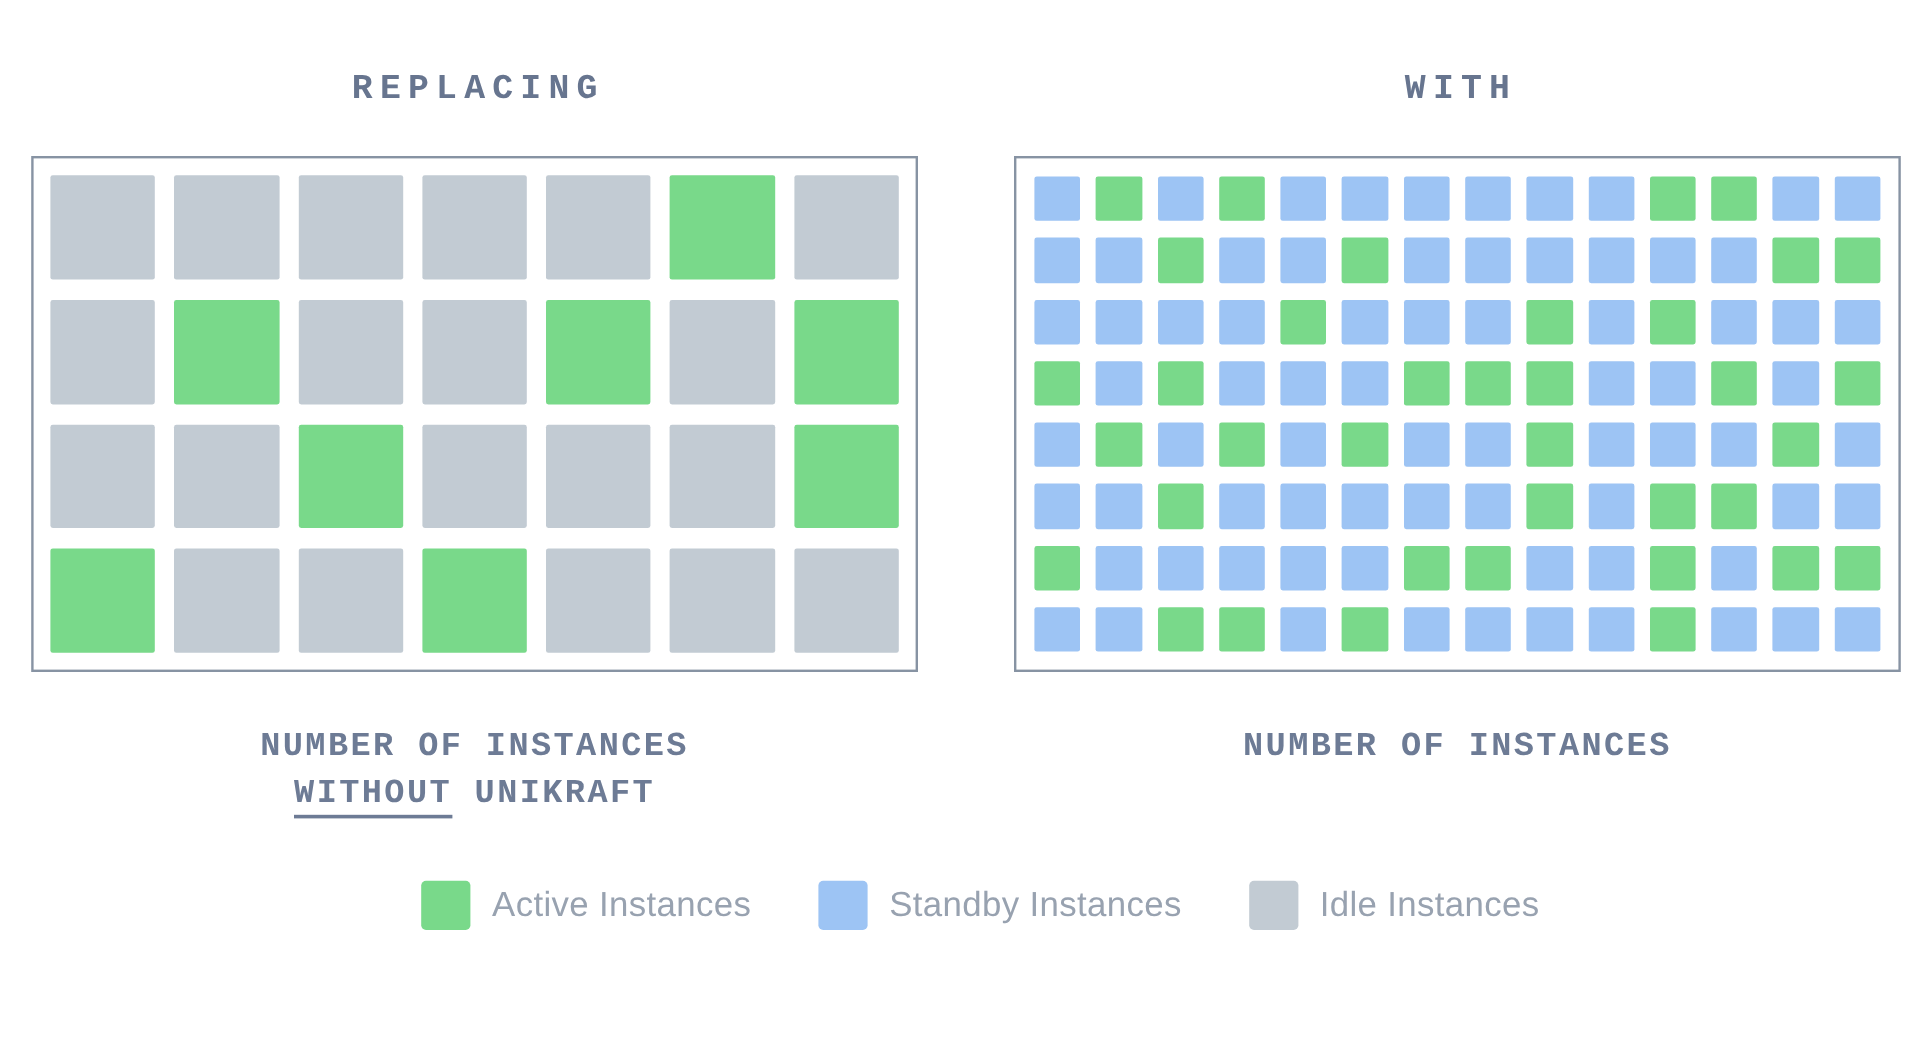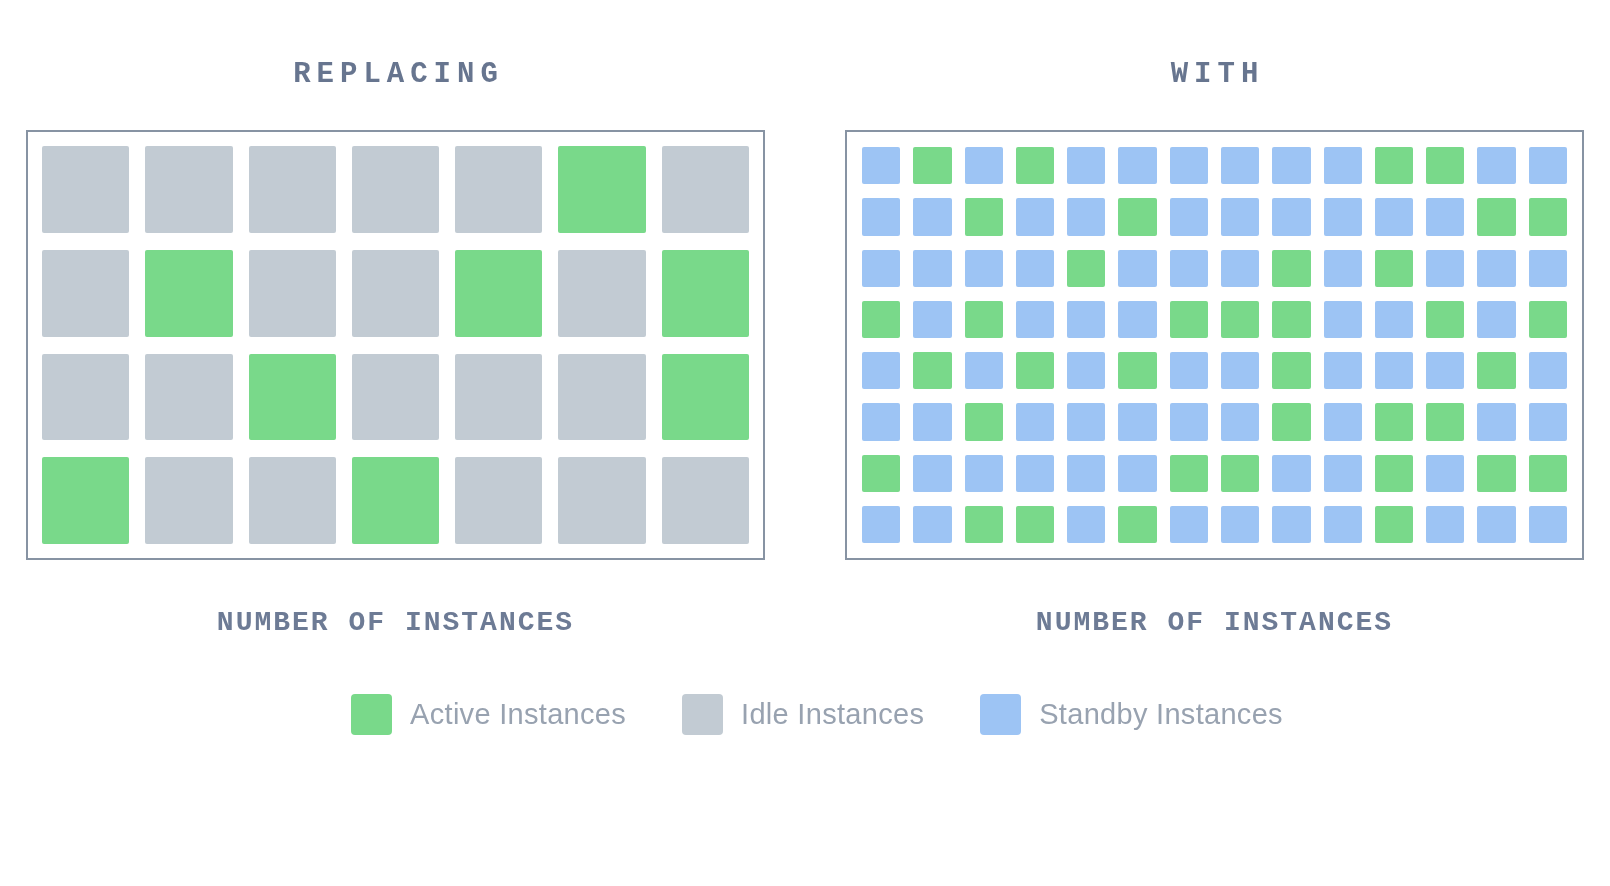--- a/index.html
+++ b/index.html
@@ -117,20 +117,21 @@
           <div class="cell" style="background: rgb(121, 217, 138);"></div>
           <div class="cell" style="background: rgb(194, 203, 211);"></div>
           <div class="cell" style="background: rgb(194, 203, 211);"></div>
           <div class="cell" style="background: rgb(121, 217, 138);"></div>
           <div class="cell" style="background: rgb(194, 203, 211);"></div>
           <div class="cell" style="background: rgb(194, 203, 211);"></div>
           <div class="cell" style="background: rgb(194, 203, 211);"></div>
         </div>
       <div class="caption">
         <div>NUMBER OF INSTANCES</div>
+        <div><span class="underlined">WITHOUT</span><span> UNIKRAFT</span></div>
       </div>
     </section>
 
     <section class="panel">
       <div class="panel-label">WITH</div>
       <div class="grid-box fine" style="grid-template-columns: repeat(14, 1fr);">
           <div class="cell" style="background: rgb(157, 196, 244);"></div>
           <div class="cell" style="background: rgb(121, 217, 138);"></div>
           <div class="cell" style="background: rgb(157, 196, 244);"></div>
           <div class="cell" style="background: rgb(121, 217, 138);"></div>
@@ -249,22 +250,22 @@
     </section>
 
   </div>
 
   <div class="legend">
     <div class="legend-item">
       <span class="swatch" style="background: rgb(121, 217, 138);"></span>
       <span class="legend-label">Active Instances</span>
     </div>
     <div class="legend-item">
+      <span class="swatch" style="background: rgb(157, 196, 244);"></span>
+      <span class="legend-label">Standby Instances</span>
+    </div>
+    <div class="legend-item">
       <span class="swatch" style="background: rgb(194, 203, 211);"></span>
       <span class="legend-label">Idle Instances</span>
     </div>
-    <div class="legend-item">
-      <span class="swatch" style="background: rgb(157, 196, 244);"></span>
-      <span class="legend-label">Standby Instances</span>
-    </div>
   </div>
 
 </div>
 
 </body></html>

